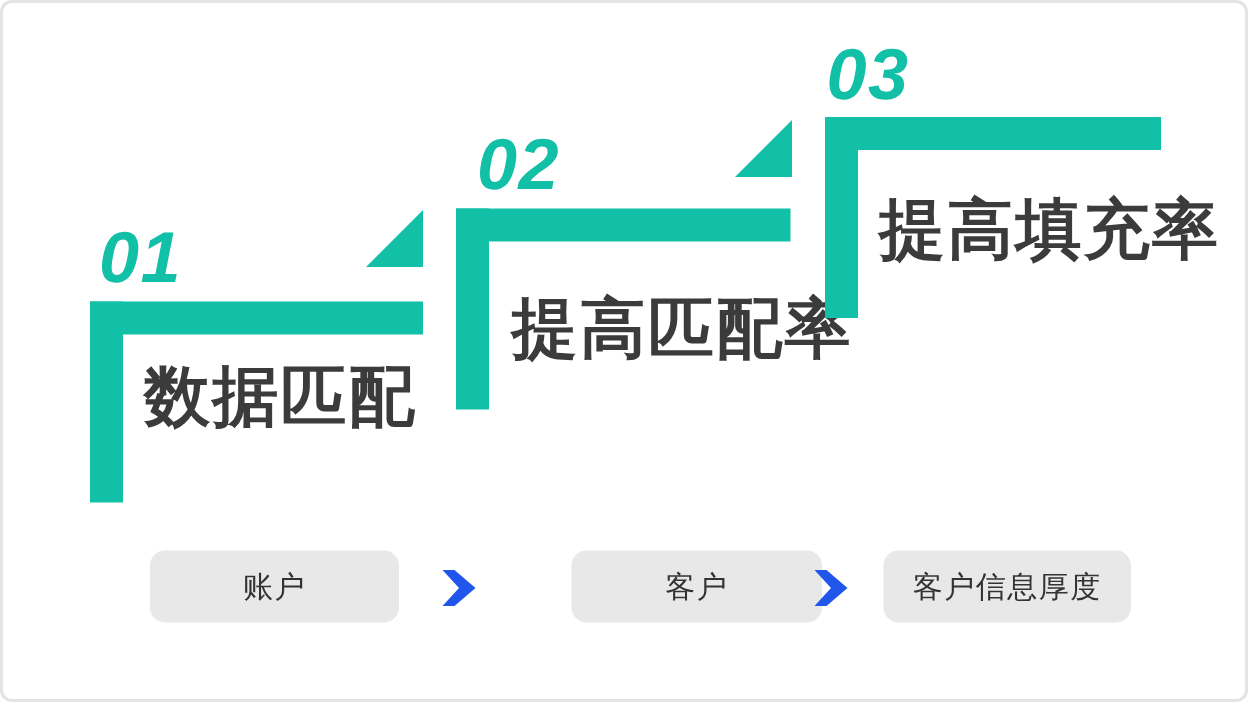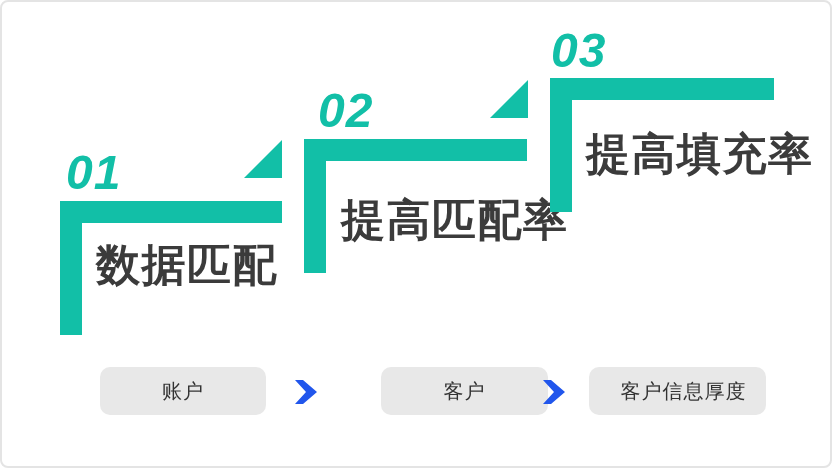--- a/index.html
+++ b/index.html
@@ -67,21 +67,21 @@
   .flow-box{
     position:absolute;top:365px;height:48px;
     background:var(--box_bg);
     border-radius:10px;
     display:flex;align-items:center;justify-content:center;
     font-size:20px;color:var(--box_text);
     letter-spacing:1px;
   }
   #box1{left:98px;width:166px;}
   #box2{left:343px;width:167px;margin-left:36px;}
-  #box3{left:587px;width:165px;padding-left:12px;}
+  #box3{left:587px;width:165px;}
   .chev{position:absolute;top:377px;width:26px;height:26px;}
   .chev polygon{fill:var(--blue);}
   #chev1{left:291px;}
   #chev2{left:539px;}
 </style>
 </head>
 <body>
 
 <div class="canvas">
 

